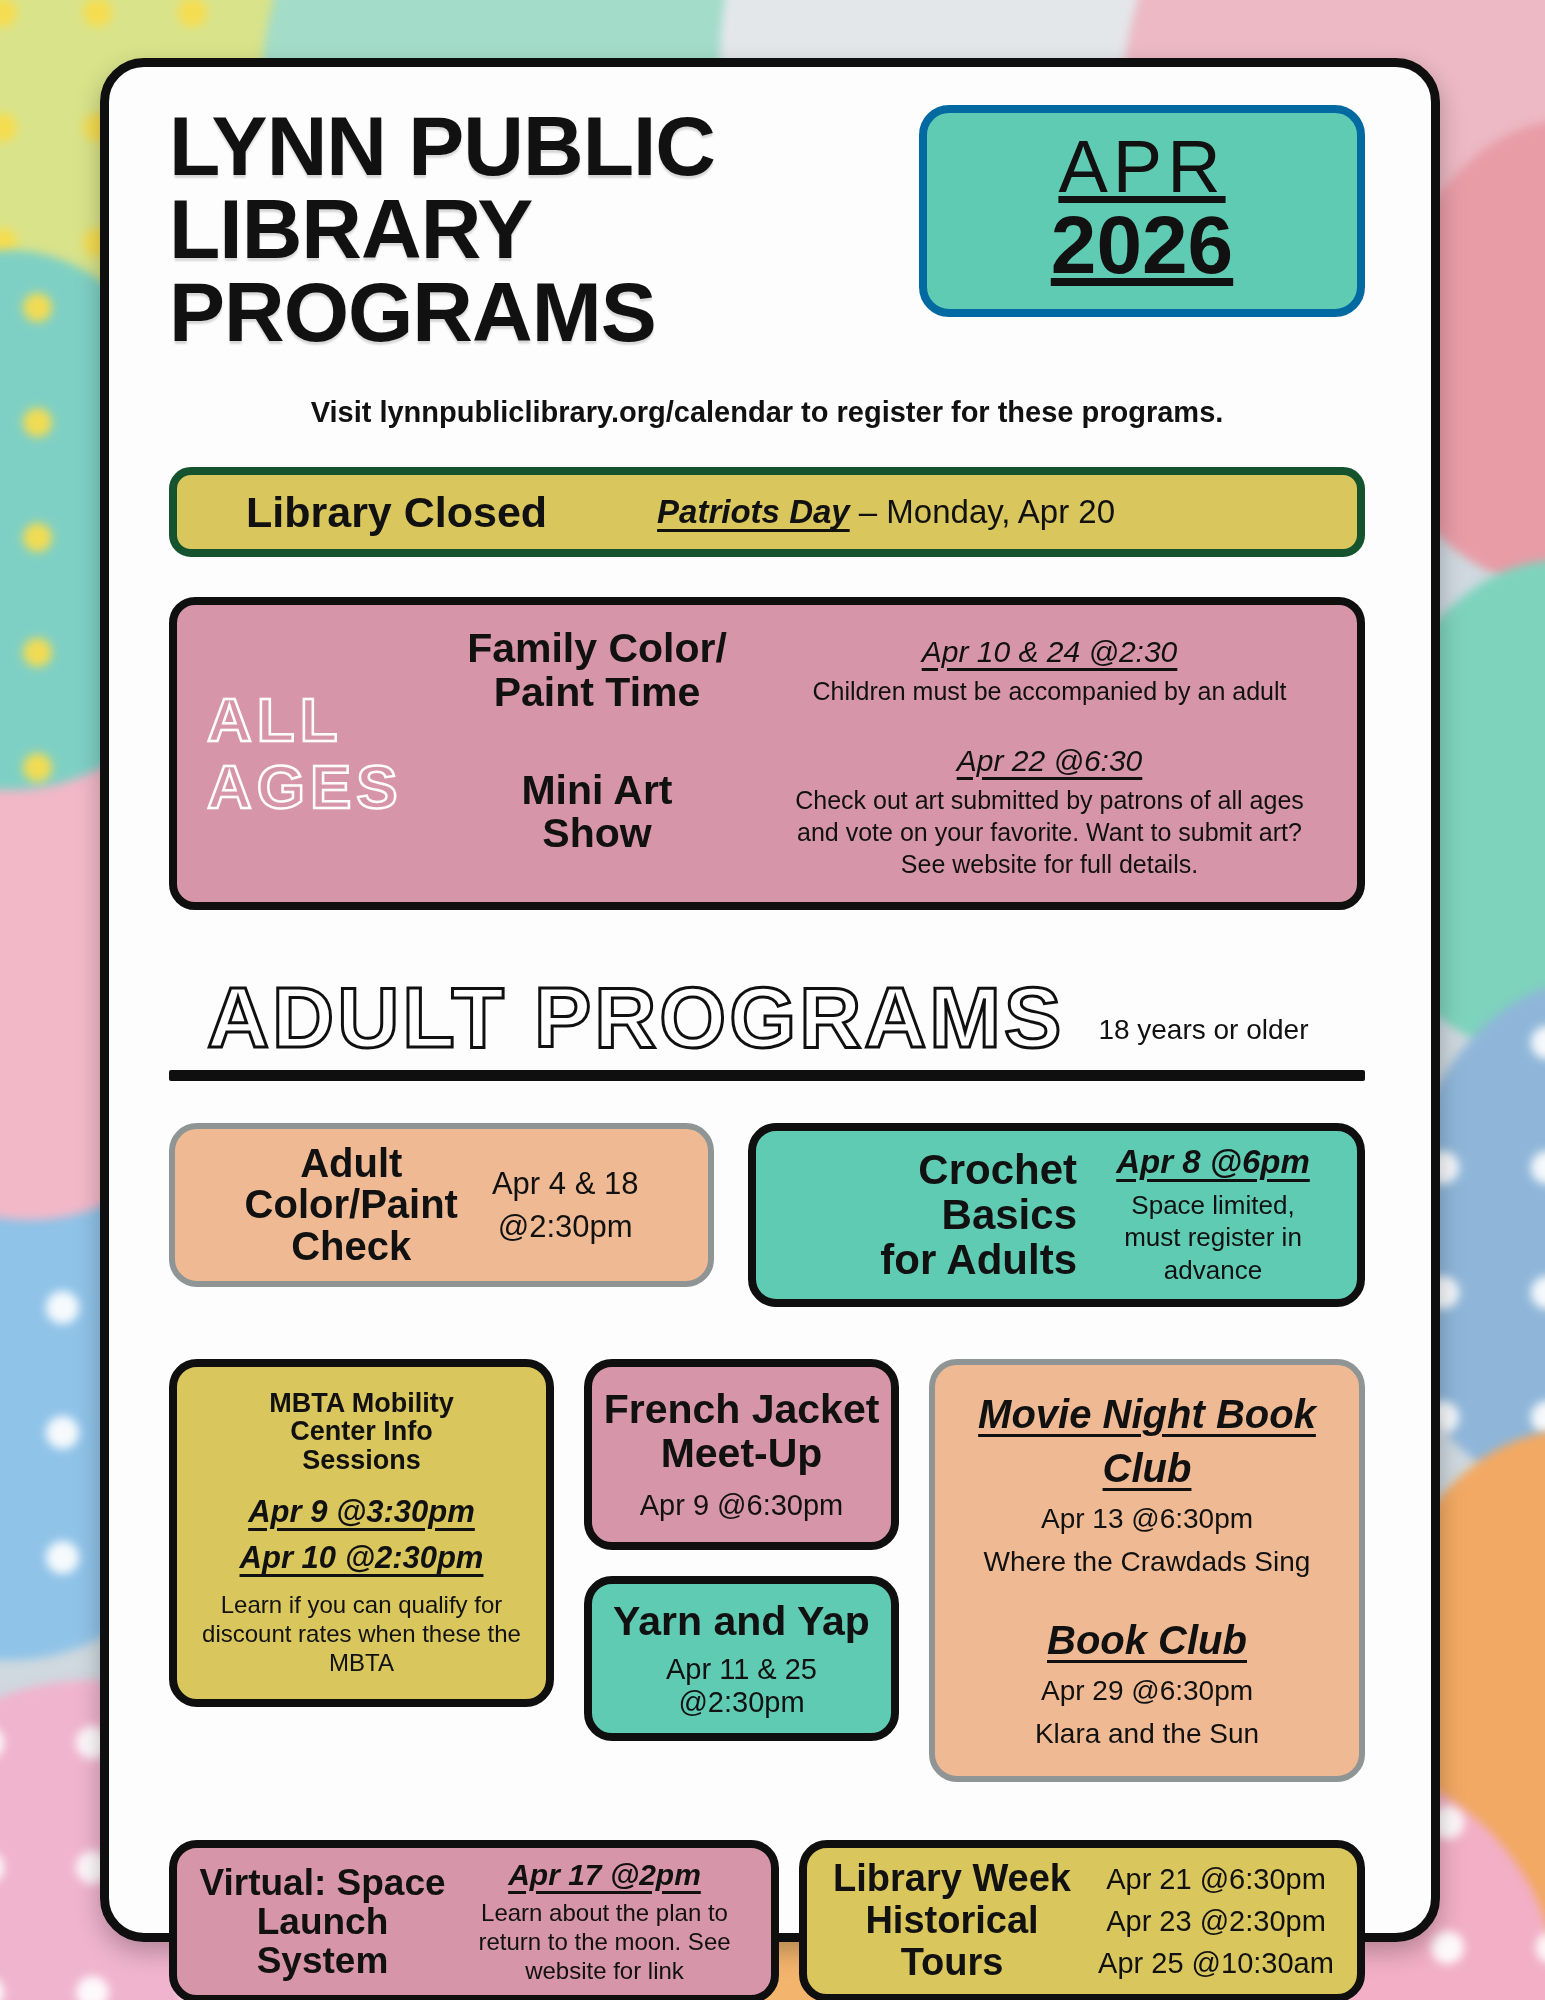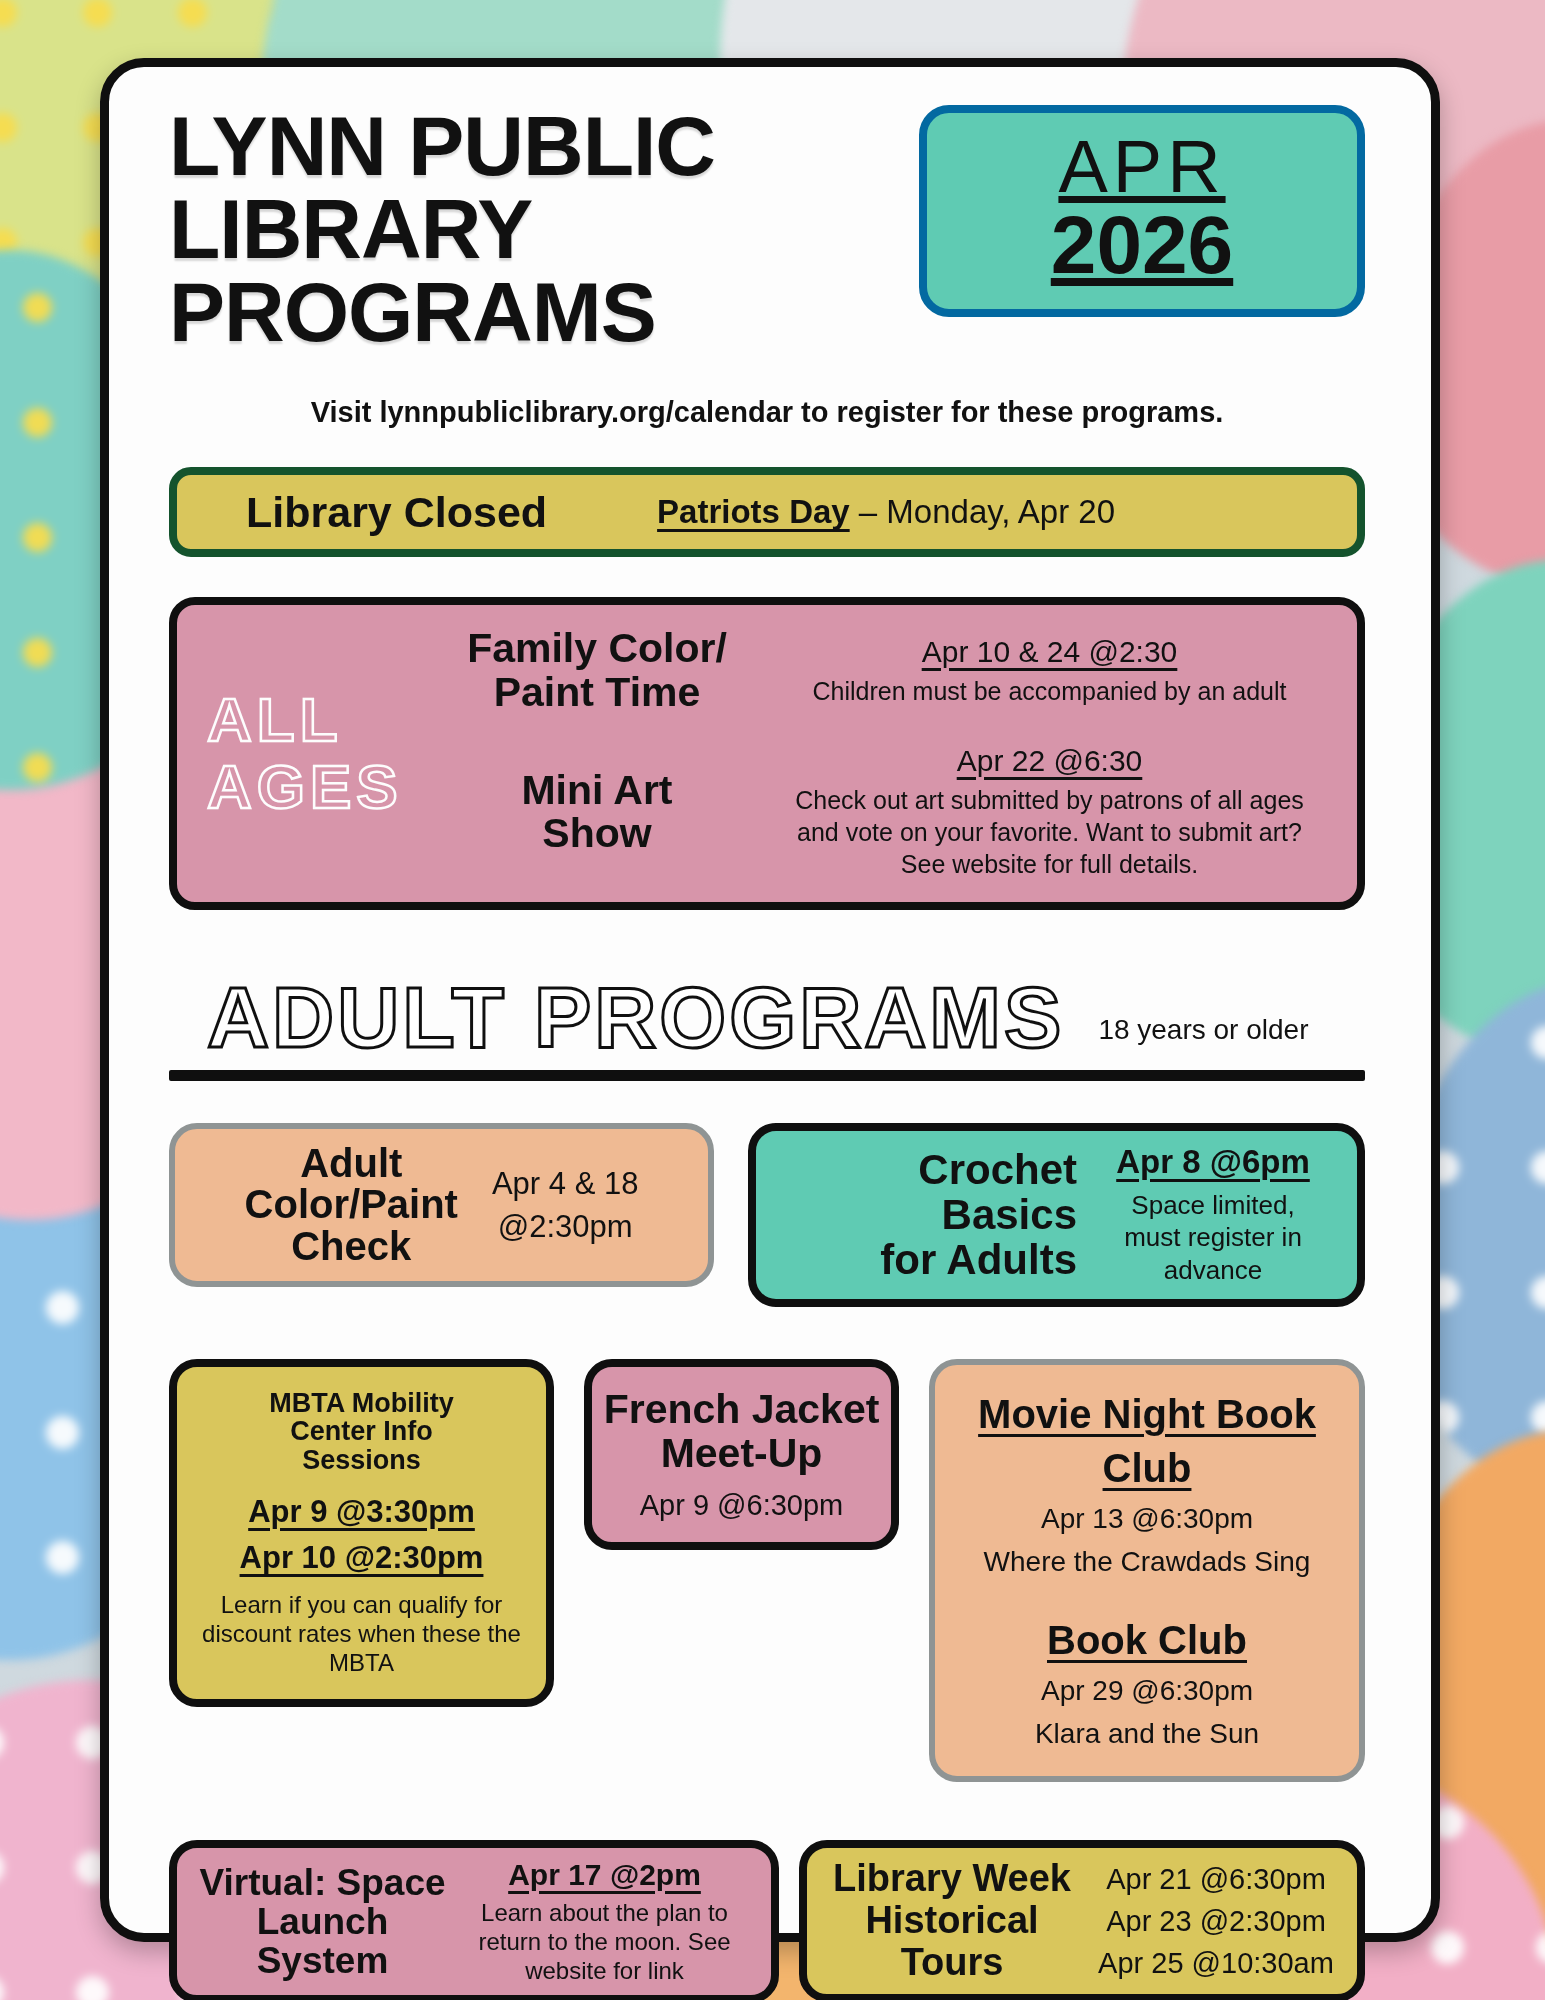--- a/index.html
+++ b/index.html
@@ -52,21 +52,21 @@
   .year{font-size:82px;font-weight:bold;line-height:1.0;}
   .subtitle{margin-top:42px;text-align:center;font-weight:bold;font-size:29px;}
 
   
   .banner{
     margin-top:38px;height:90px;background:var(--yellow);border:8px solid #14532d;
     border-radius:22px;display:flex;align-items:center;padding:0 69px;
   }
   .banner .lbl{font-size:43px;font-weight:bold;}
   .banner .hol{margin-left:110px;font-size:33px;}
-  .u{text-decoration:underline;text-decoration-thickness:3px;text-underline-offset:6px;}
+  .u{text-decoration:underline;text-decoration-thickness:3px;text-underline-offset:6px;font-style:italic;}
   .bold{font-weight:bold;}
 
   
   .allages{
     margin-top:40px;background:var(--pink);border:8px solid #0f0f0f;border-radius:26px;
     padding:22px 30px;display:grid;grid-template-columns:215px 330px 1fr;
     row-gap:30px;column-gap:10px;min-height:300px;
   }
   .badge-outline{
     grid-row:1/3;align-self:center;font-weight:bold;font-size:62px;line-height:1.08;
@@ -255,20 +255,24 @@
       </div>
 
       <div class="midcol">
         <div class="pbox french">
           <div class="t t-lines">
             <span>French Jacket</span>
             <span>Meet-Up</span>
           </div>
           <div class="d">Apr 9 @6:30pm</div>
         </div>
+        <div class="pbox yarn">
+          <div class="t">Yarn and Yap</div>
+          <div class="d">Apr 11 &amp; 25 @2:30pm</div>
+        </div>
       </div>
 
       <div class="gbox movie">
         <div class="club-t u">Movie Night Book Club</div>
         <div class="club-d">Apr 13 @6:30pm</div>
         <div class="club-d">Where the Crawdads Sing</div>
         <div class="club-t u club2">Book Club</div>
         <div class="club-d">Apr 29 @6:30pm</div>
         <div class="club-d">Klara and the Sun</div>
       </div>

